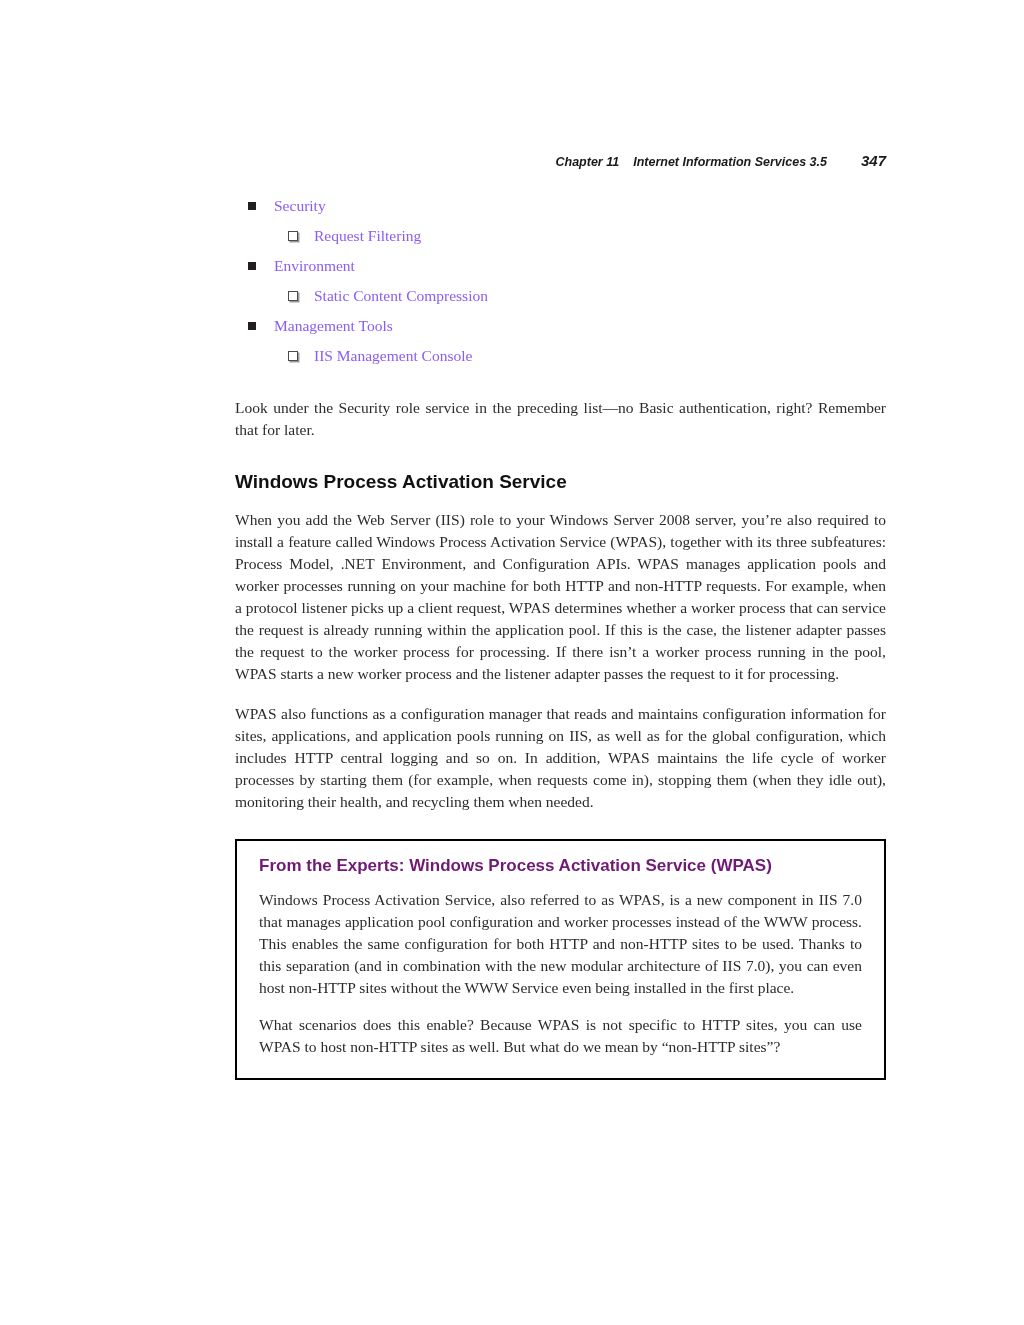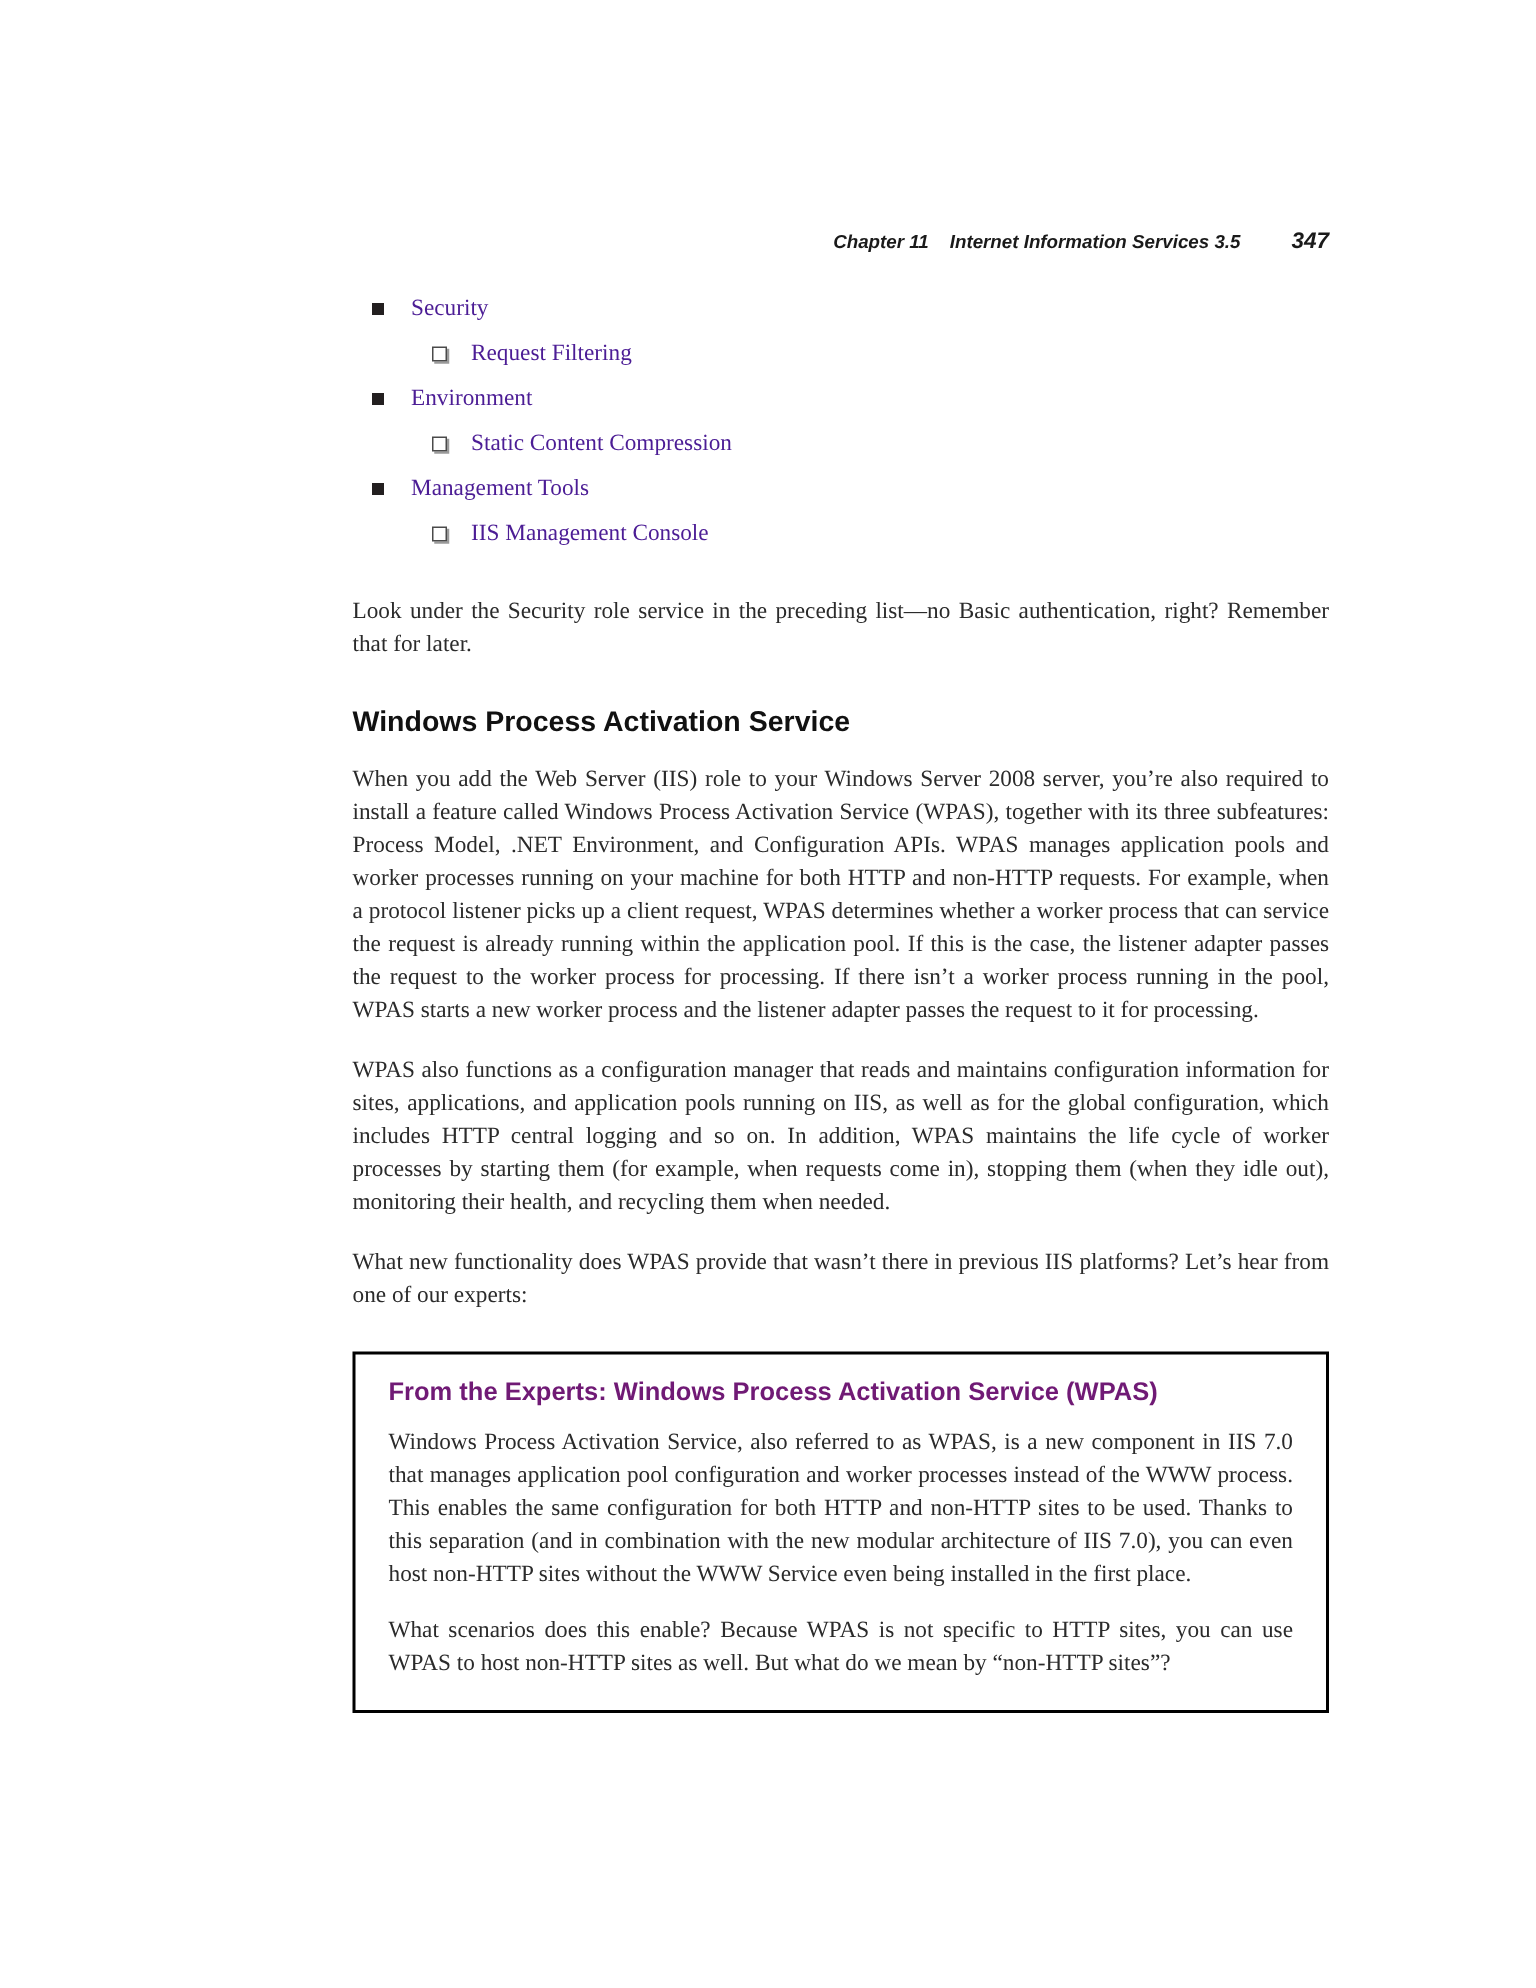--- a/index.html
+++ b/index.html
@@ -37,21 +37,21 @@
   .rh-title { margin-left: 14px; }
   .rh-page  { margin-left: 34px; font-size: 15px; }
 
   
   .checklist { margin: 0 0 26px 0; }
   .cl-row {
     display: flex;
     align-items: center;
     height: 30px;
     font-size: 15.5px;
-    color: #4c1d95;
+    color: #8b5cf6;
   }
   .cl-row.lvl1 { padding-left: 13px; }
   .cl-row.lvl2 { padding-left: 53px; }
   .sq1 {
     display: inline-block;
     width: 8px; height: 8px;
     background: #231f20;
     margin-right: 18px;
     flex: 0 0 auto;
   }
@@ -138,21 +138,20 @@
         <span>IIS Management Console</span>
       </div>
     </div>
 
     <p class="body-p lead-in">Look under the Security role service in the preceding list—no Basic authentication, right? Remember that for later.</p>
 
     <h2 class="section-heading">Windows Process Activation Service</h2>
 
     <p class="body-p">When you add the Web Server (IIS) role to your Windows Server 2008 server, you’re also required to install a feature called Windows Process Activation Service (WPAS), together with its three subfeatures: Process Model, .NET Environment, and Configuration APIs. WPAS manages application pools and worker processes running on your machine for both HTTP and non-HTTP requests. For example, when a protocol listener picks up a client request, WPAS determines whether a worker process that can service the request is already running within the application pool. If this is the case, the listener adapter passes the request to the worker process for processing. If there isn’t a worker process running in the pool, WPAS starts a new worker process and the listener adapter passes the request to it for processing.</p>
     <p class="body-p">WPAS also functions as a configuration manager that reads and maintains configuration information for sites, applications, and application pools running on IIS, as well as for the global configuration, which includes HTTP central logging and so on. In addition, WPAS maintains the life cycle of worker processes by starting them (for example, when requests come in), stopping them (when they idle out), monitoring their health, and recycling them when needed.</p>
-    <p class="body-p">What new functionality does WPAS provide that wasn’t there in previous IIS platforms? Let’s hear from one of our experts:</p>
 
     <div class="expert-box">
       <h3 class="expert-heading">From the Experts: Windows Process Activation Service (WPAS)</h3>
       <p class="body-p">Windows Process Activation Service, also referred to as WPAS, is a new component in IIS 7.0 that manages application pool configuration and worker processes instead of the WWW process. This enables the same configuration for both HTTP and non-HTTP sites to be used. Thanks to this separation (and in combination with the new modular architecture of IIS 7.0), you can even host non-HTTP sites without the WWW Service even being installed in the first place.</p>
       <p class="body-p">What scenarios does this enable? Because WPAS is not specific to HTTP sites, you can use WPAS to host non-HTTP sites as well. But what do we mean by “non-HTTP sites”?</p>
     </div>
 
   </div>
 </div>
 

